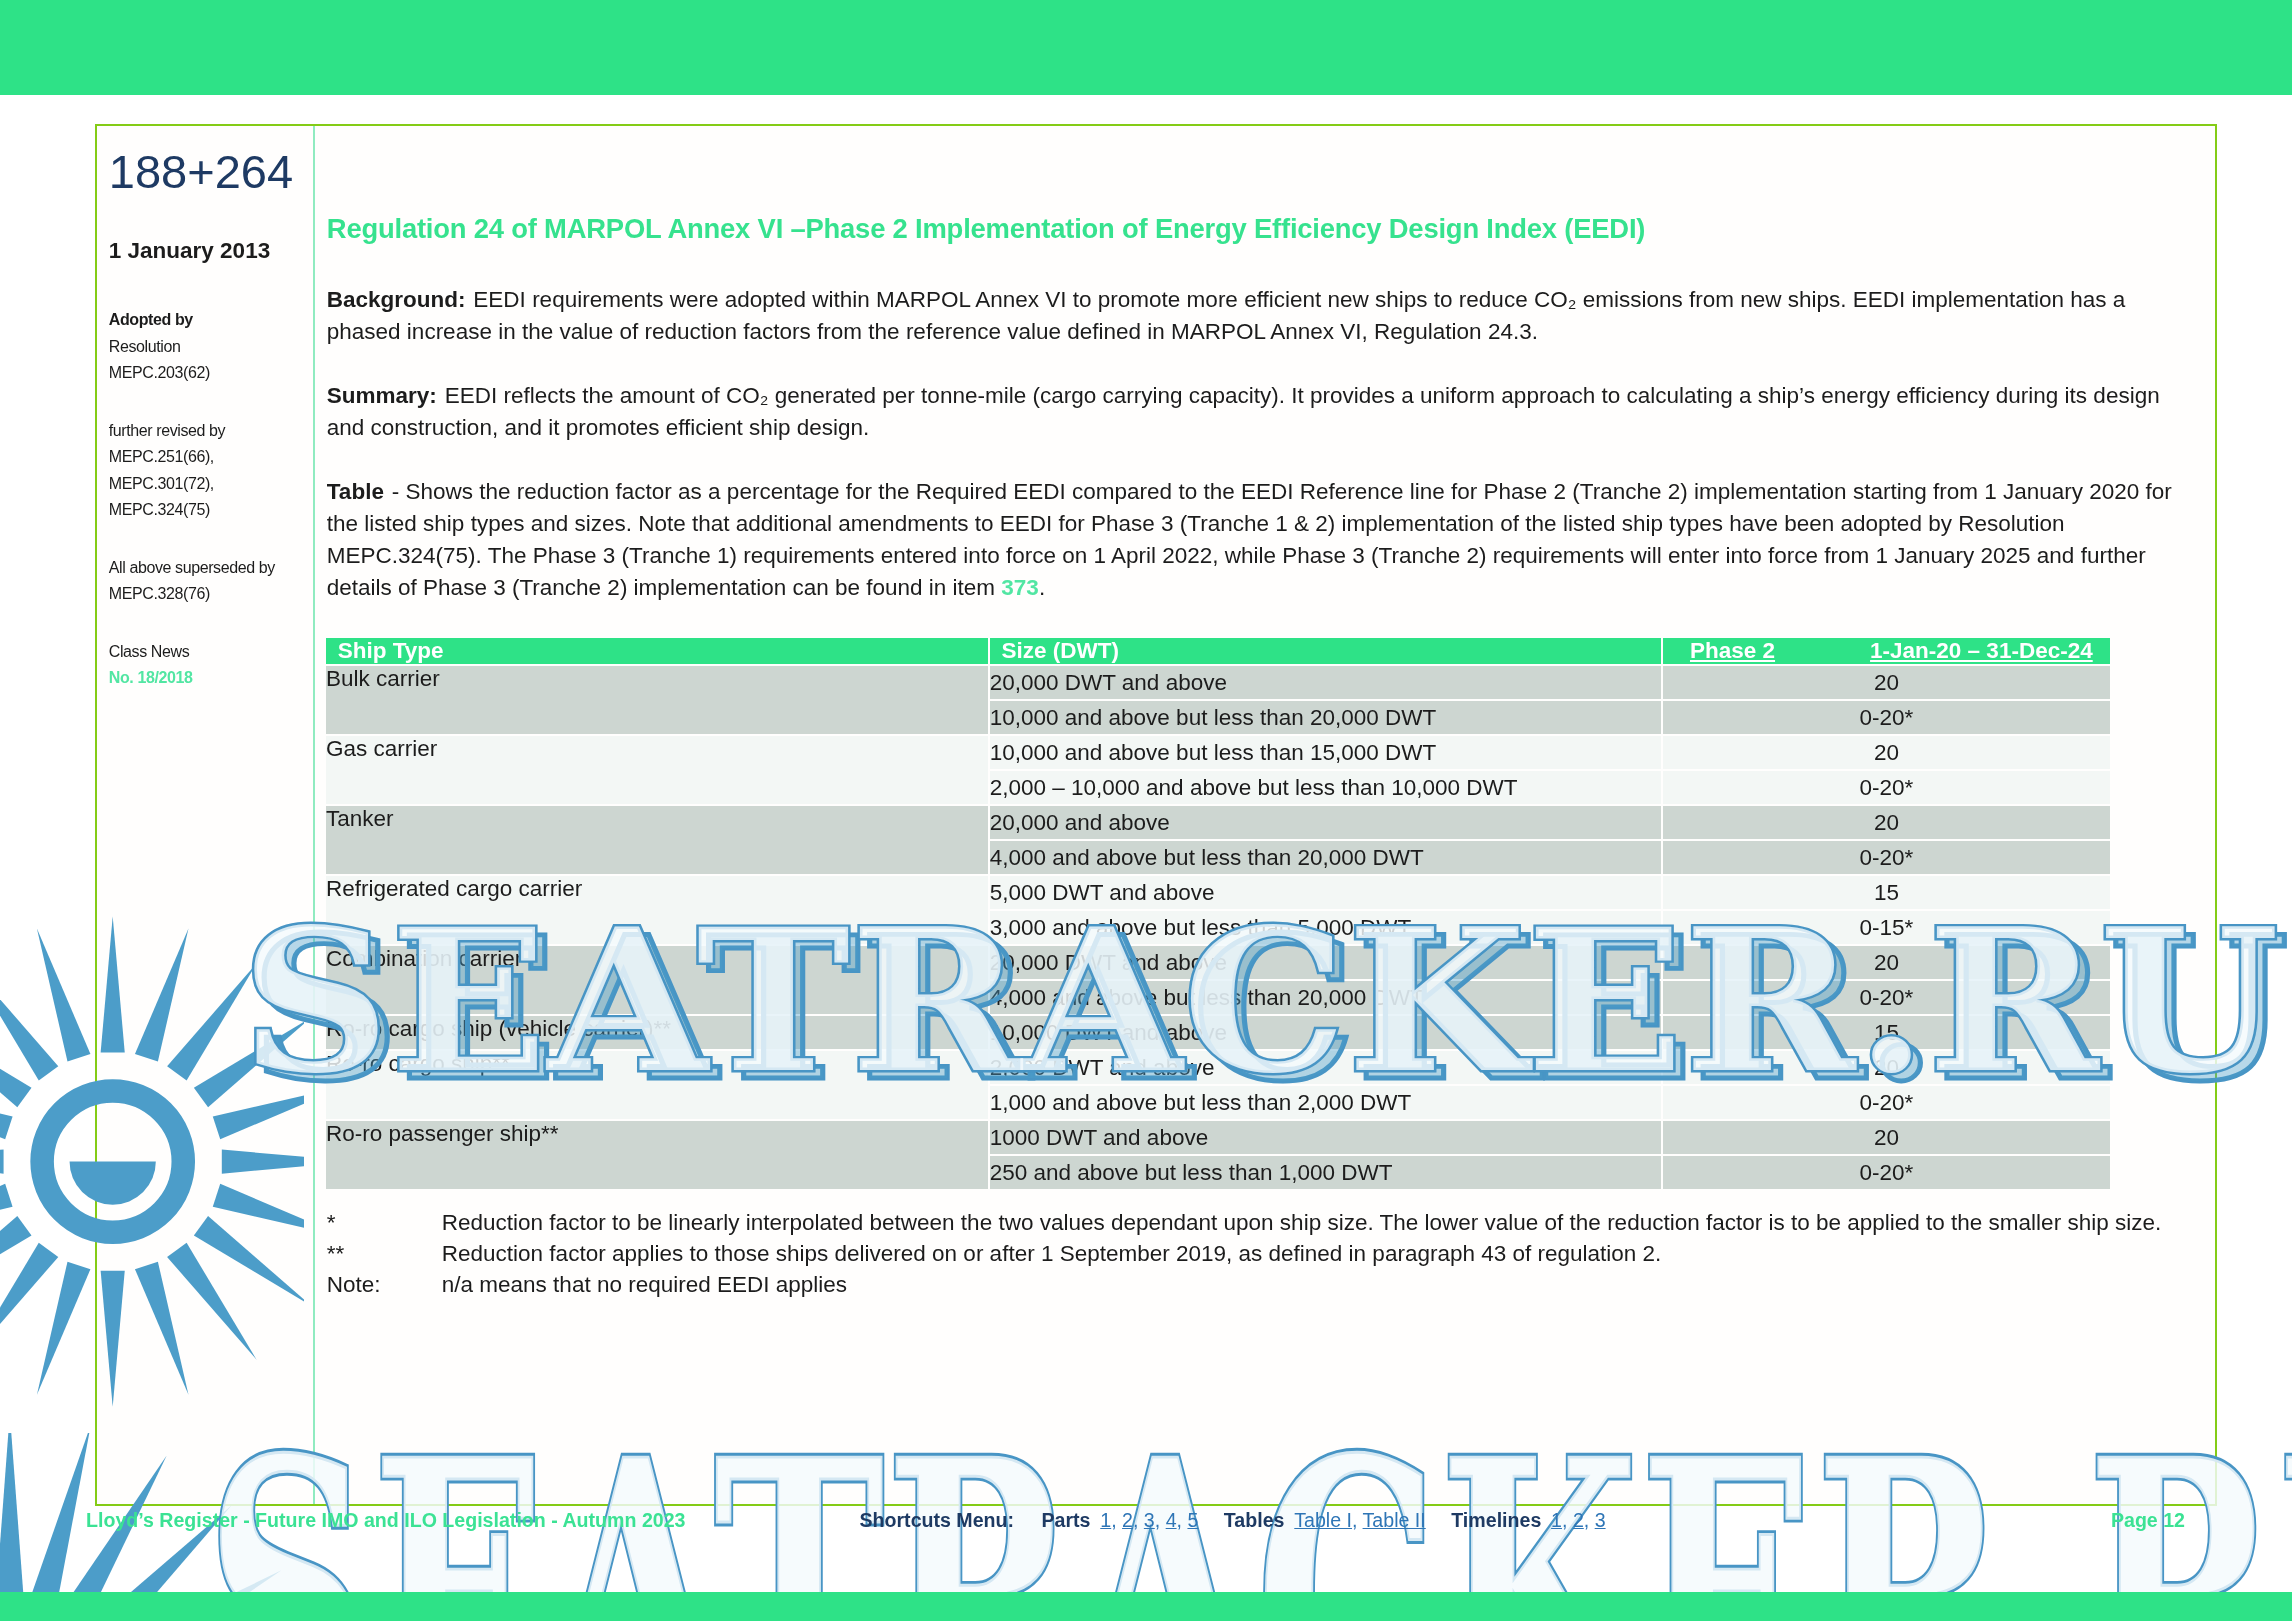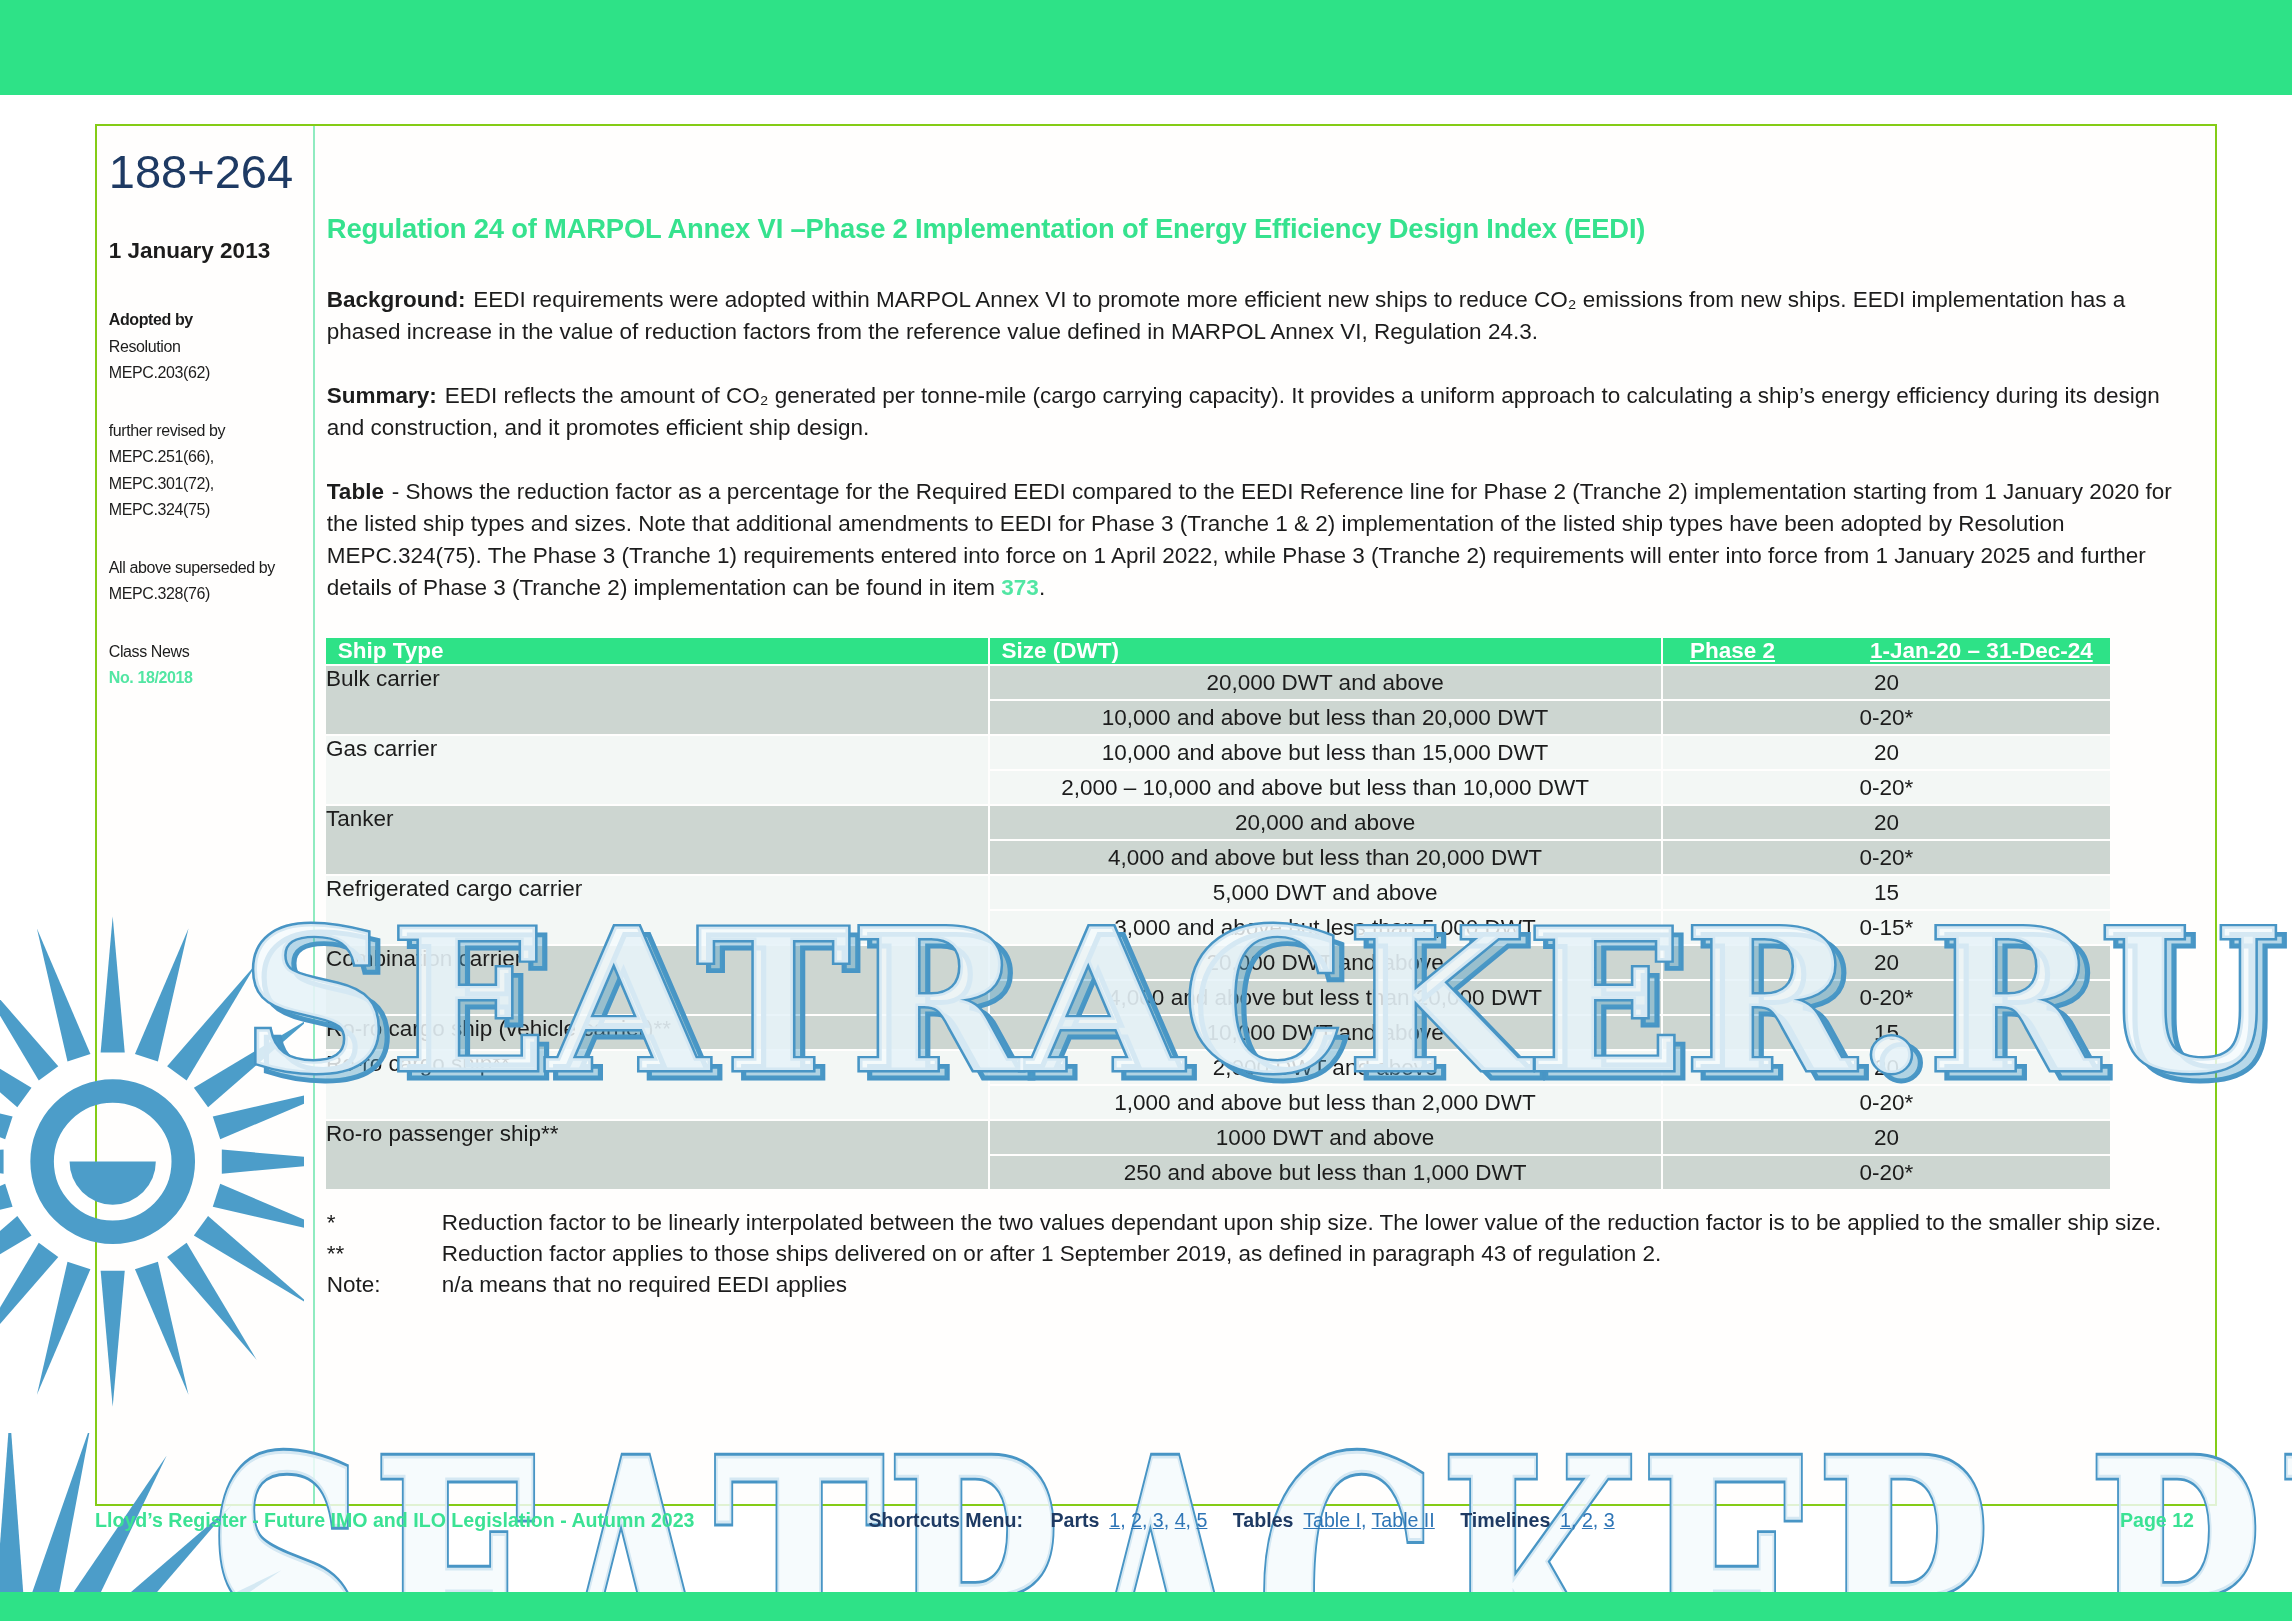--- a/index.html
+++ b/index.html
@@ -48,32 +48,32 @@
   table.eedi th{
     background:#2ee287;color:#ffffff;font-size:22.5px;font-weight:bold;
     height:20px;text-align:left;padding:0 0 0 11.8px;
   }
   th.col-ship{width:650px;}
   th.col-size{width:659px;}
   th.col-phase{width:436px;padding:0;}
   .phase-head{display:flex;justify-content:space-between;padding:0 17.6px 0 15.7px;text-decoration:underline;}
   table.eedi td{font-size:22.5px;height:33px;padding:0;}
   td.ship-type{vertical-align:top;padding:2.9px 0 0 11.8px;}
-  td.size{padding-left:11.8px;text-align:center;}
+  td.size{padding-left:11.8px;}
   td.phase{text-align:center;}
   tr.shaded td{background:#cdd6d1;}
   tr.light td{background:#f3f7f5;}
 
   
   .footnotes{margin-top:15.7px;font-size:22.5px;line-height:31px;width:1870px;}
   .fn-marker{display:inline-block;min-width:115px;}
 
   
   .footer{
-    position:absolute;left:95px;top:1509px;width:2122px;display:flex;align-items:baseline;
+    position:absolute;left:86px;top:1509px;width:2122px;display:flex;align-items:baseline;
     font-size:19.6px;z-index:6;
   }
   .f-left{color:#3be294;font-weight:bold;flex:none;}
   .f-center{margin-left:174px;display:flex;align-items:baseline;white-space:nowrap;}
   .f-lbl{color:#1e3a63;font-weight:bold;margin-right:9.8px;}
   .f-group{margin-right:25.5px;}
   .blink{color:#2e75b6;text-decoration:underline;cursor:pointer;}
   .sep{color:#2e75b6;}
   .f-right{margin-left:auto;color:#3be294;font-weight:bold;margin-right:23px;}
 

